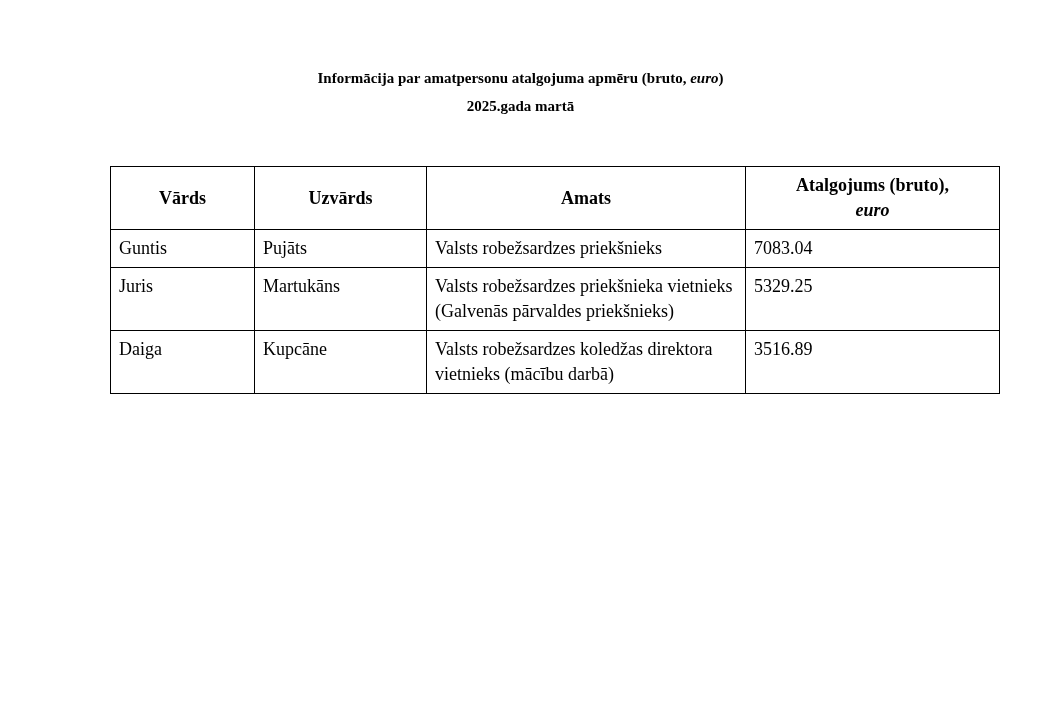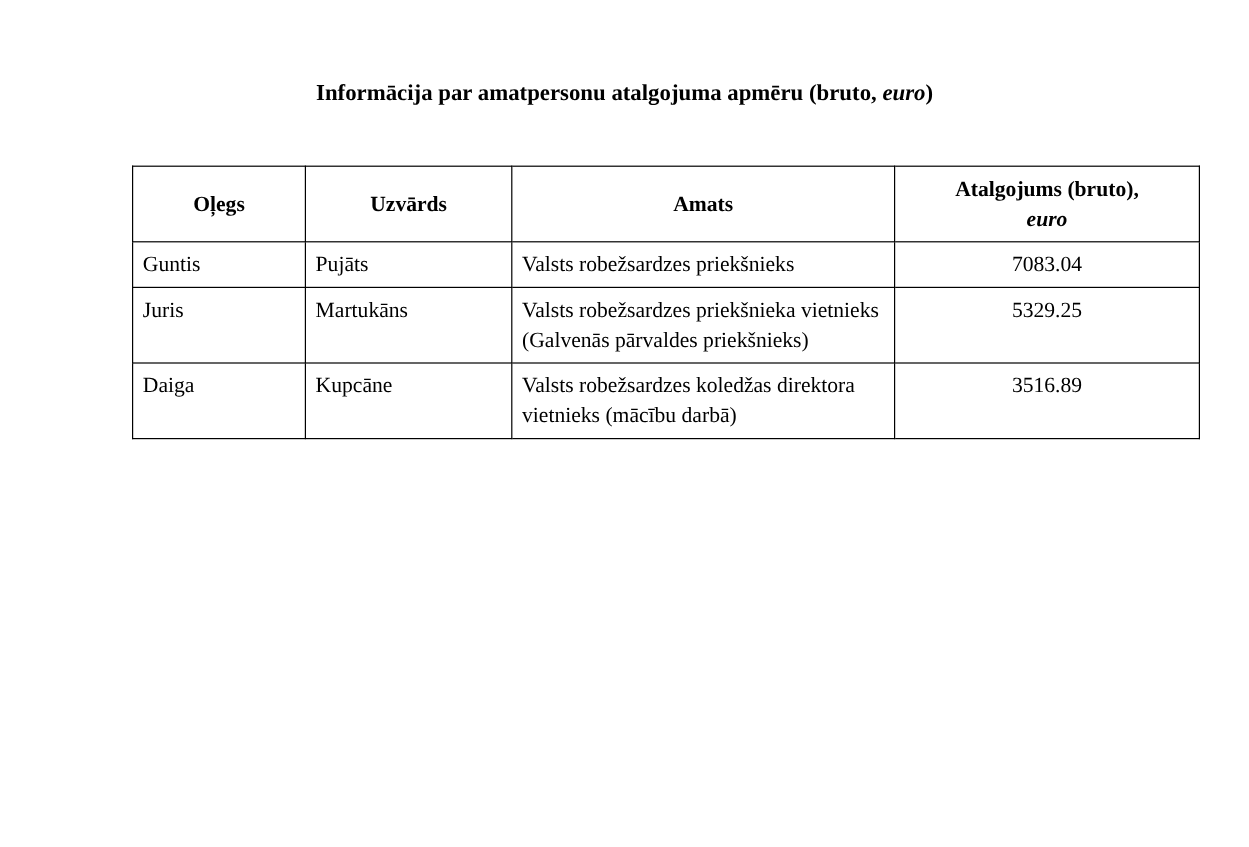--- a/index.html
+++ b/index.html
@@ -16,21 +16,21 @@
   }
   .page {
     position: relative;
     width: 1041px;
     height: 706px;
     box-sizing: border-box;
   }
   .doc-title {
     text-align: center;
     font-weight: bold;
-    font-size: 19px;
+    font-size: 15px;
     line-height: 28px;
     margin: 0;
     padding-top: 64px;
   }
   .title-line {
     display: block;
   }
   .title-italic {
     font-style: italic;
     font-weight: bold;
@@ -65,43 +65,44 @@
   th.col-salary { width: 237px; }
   td.cell-name,
   td.cell-surname {
     vertical-align: middle;
   }
   td.cell-position {
     vertical-align: top;
     margin-left: 32px;
   }
   td.cell-salary {
-    text-align: center;
+    text-align: left;
     vertical-align: middle;
   }
   .hdr-sub {
     font-style: italic;
     font-weight: bold;
     display: block;
   }
 </style>
 </head>
 <body>
 
 <div class="page">
 
   <h1 class="doc-title">
     <span class="title-line"><span>Informācija par amatpersonu atalgojuma apmēru (bruto, </span><span class="title-italic">euro</span><span>)</span></span>
+    <span class="title-line">2025.gada martā</span>
   </h1>
 
   <div class="table-wrap">
     <table class="salary-table">
       <thead>
         <tr>
-          <th class="col-name">Oļegs</th>
+          <th class="col-name">Vārds</th>
           <th class="col-surname">Uzvārds</th>
           <th class="col-position">Amats</th>
           <th class="col-salary">
             <span>Atalgojums (bruto),</span>
             <span class="hdr-sub">euro</span>
           </th>
         </tr>
       </thead>
       <tbody>
         <tr>

